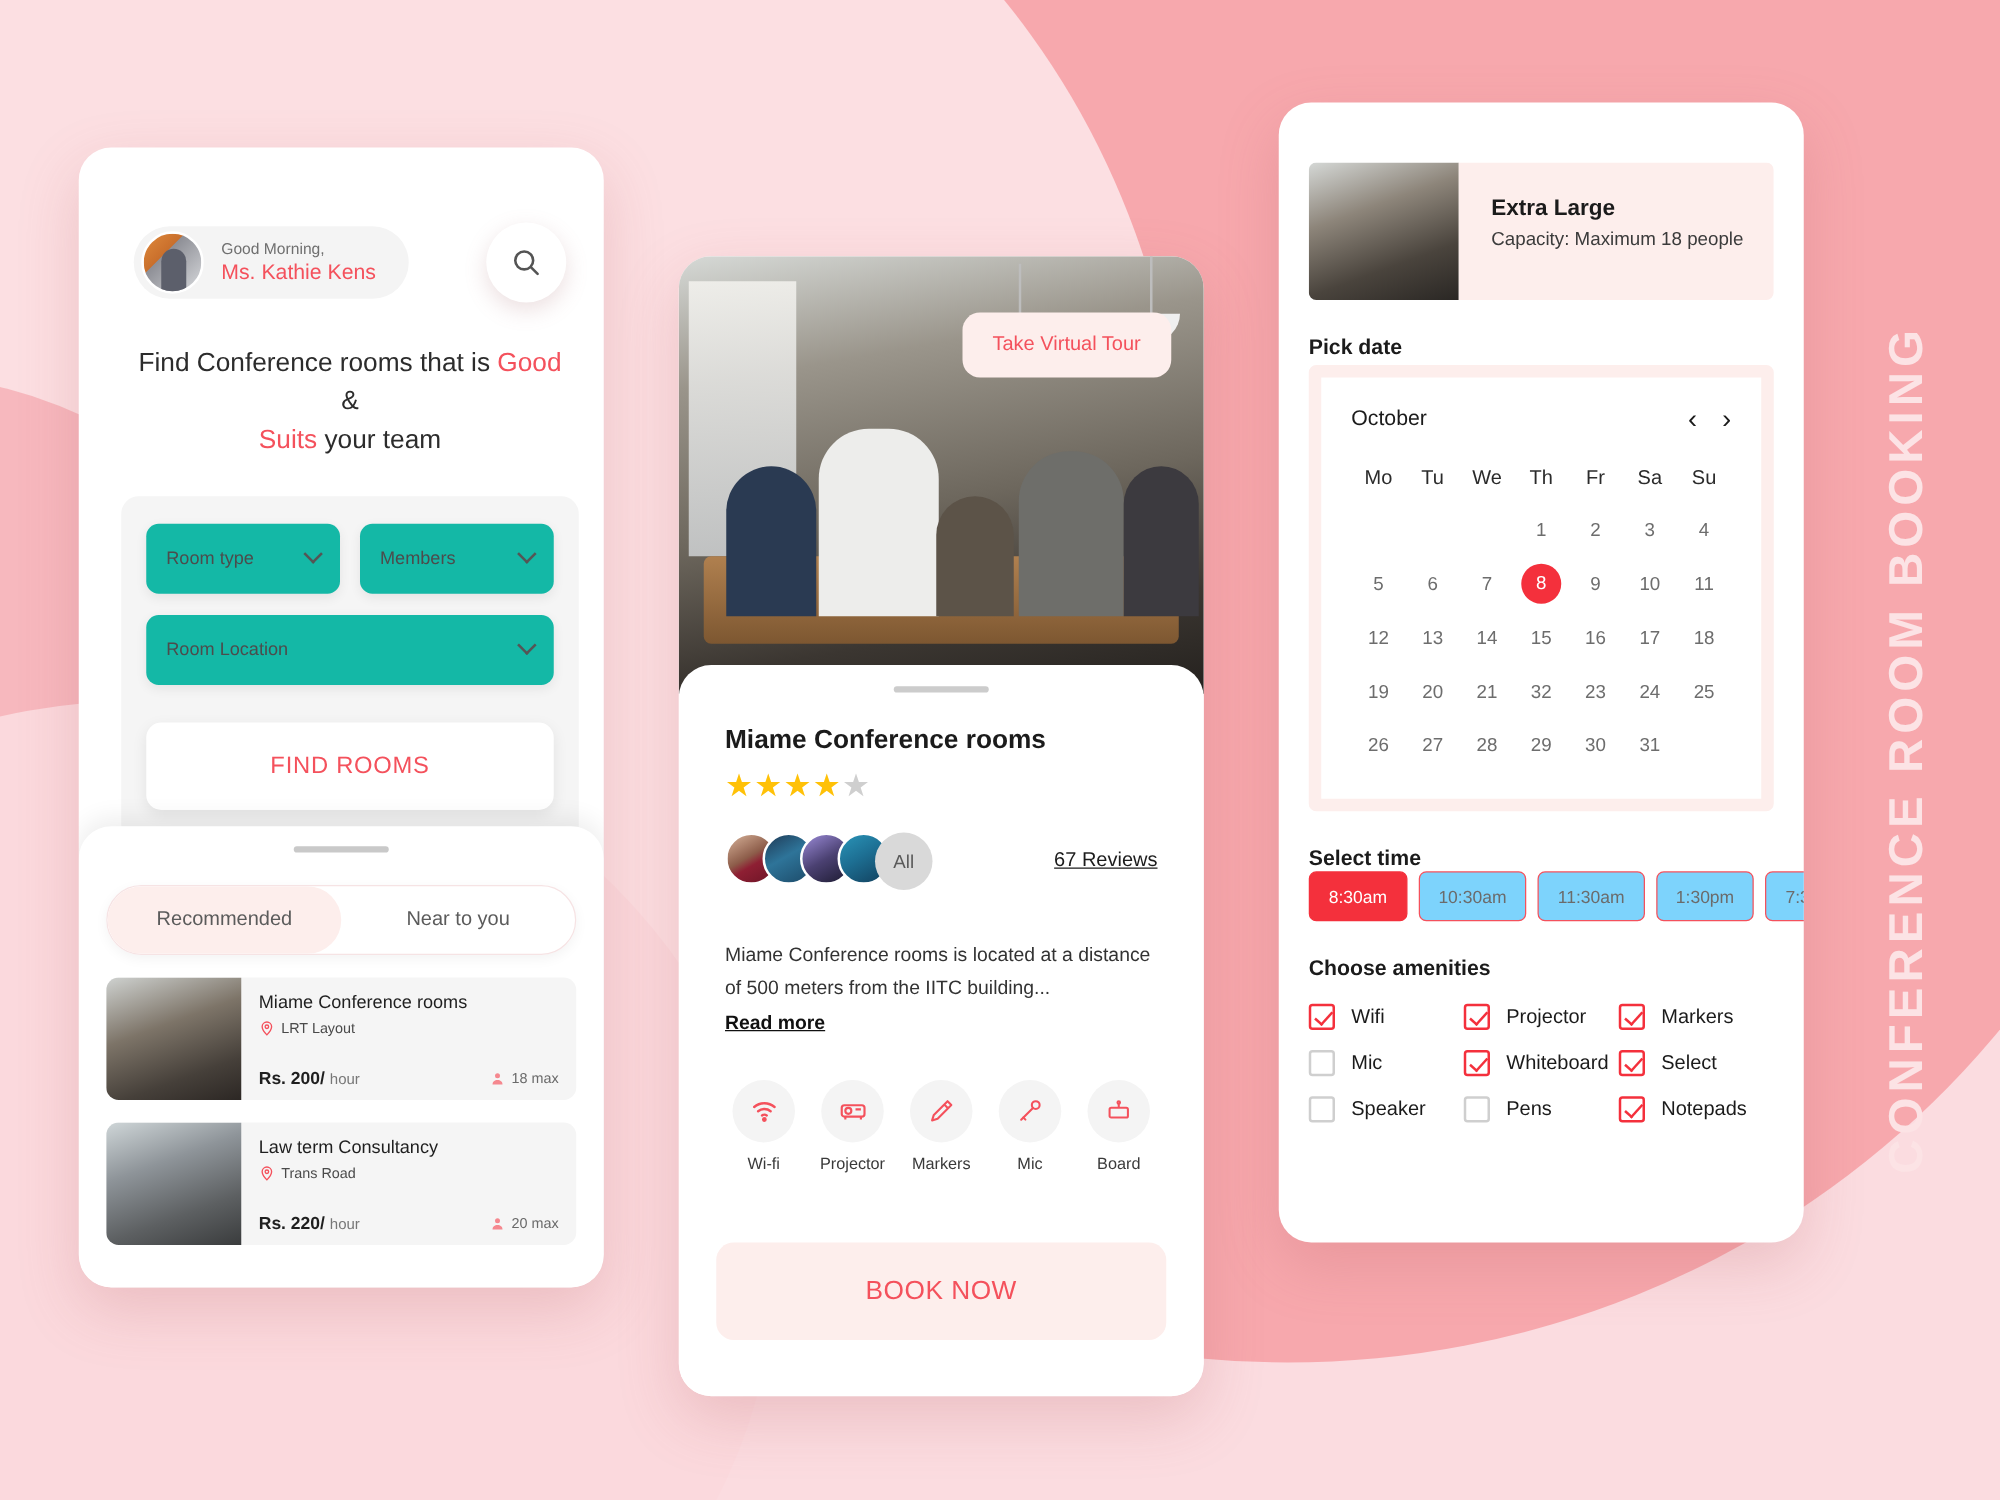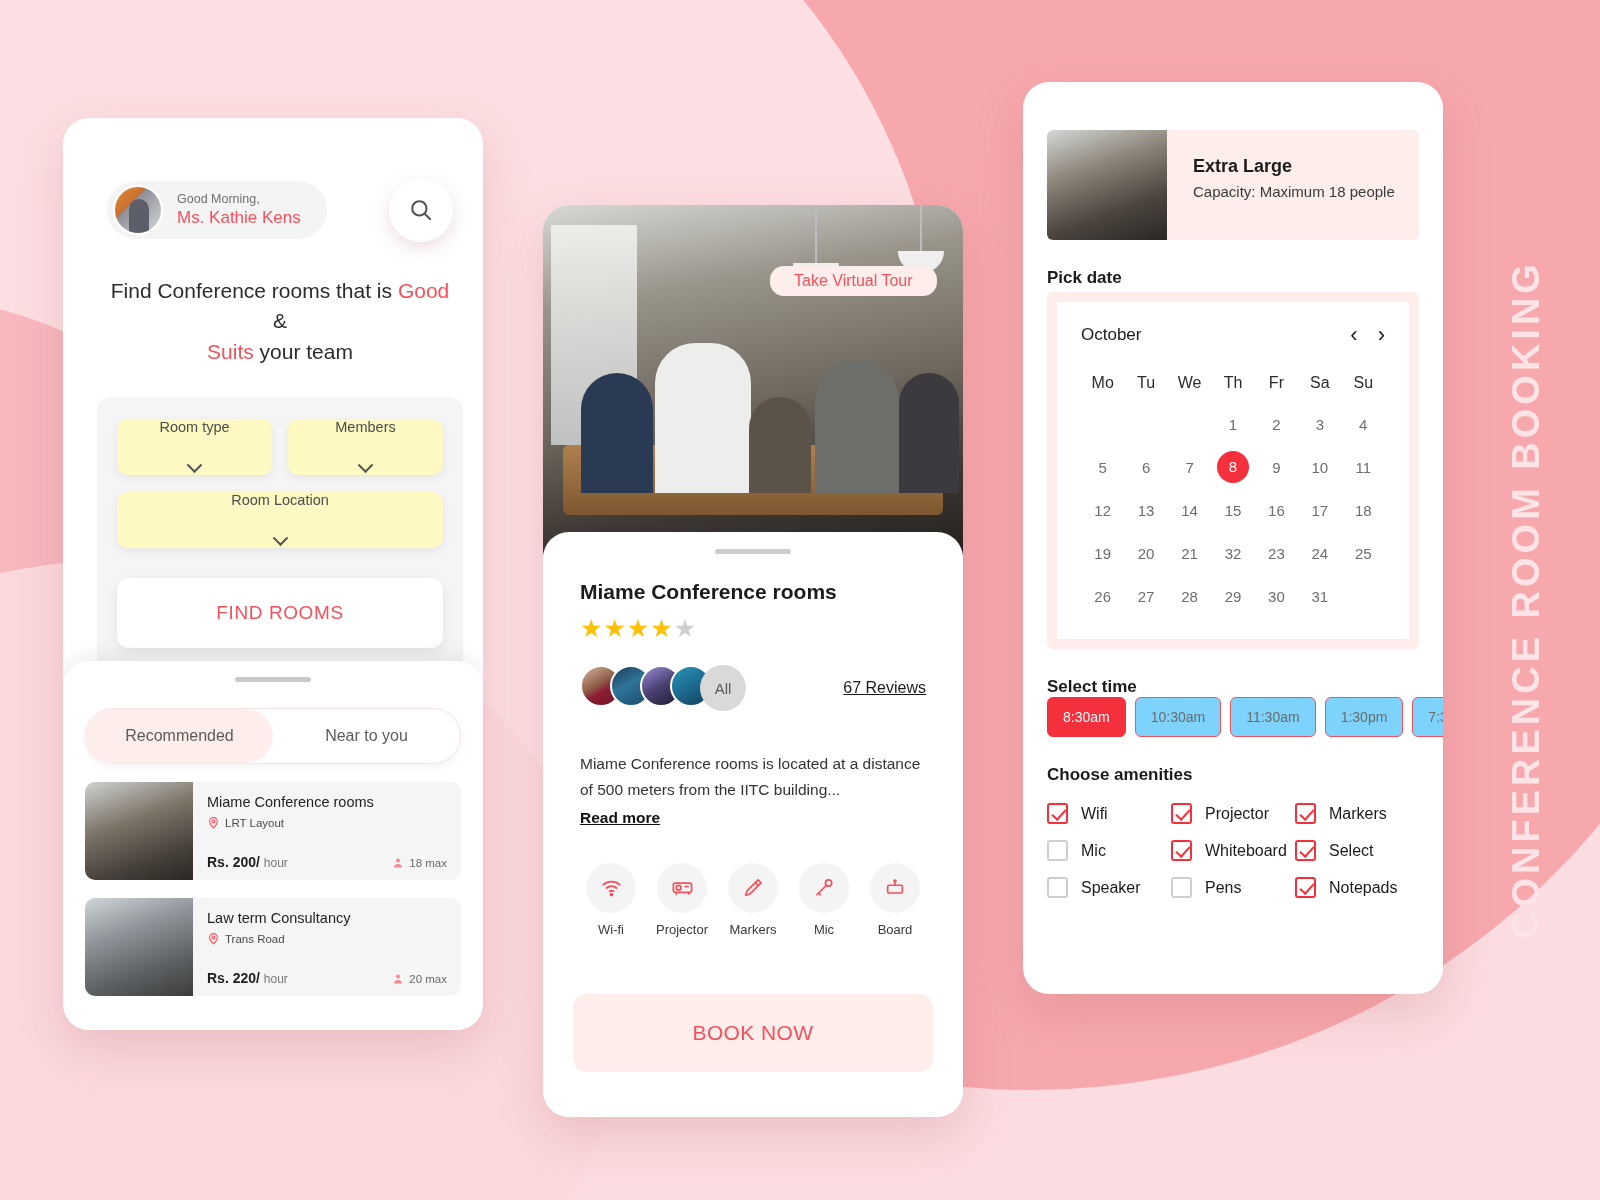--- a/index.html
+++ b/index.html
@@ -102,28 +102,27 @@
   }
   .hl-accent { color: #f4515c; }
   .search-card {
     margin: 30px 20px 0 20px;
     background: #f5f5f5;
     border-radius: 14px;
     padding: 22px 20px 26px 20px;
   }
   .sel-row { display: flex; gap: 16px; }
   .select {
-    background: #fef9c3; border-radius: 10px;
+    background: #14b8a6; border-radius: 10px;
     height: 56px; display: flex; align-items: center;
     justify-content: space-between;
     padding: 0 16px;
     box-shadow: 0 3px 9px rgba(0,0,0,.07);
     font-size: 14.5px; color: #4c4c4c;
     cursor: pointer;
-    flex-direction: column;
   }
   .select.half { flex: 1; }
   .select.full { margin-top: 17px; }
   .chev { width: 11px; height: 11px; border-right: 2px solid #555; border-bottom: 2px solid #555;
           transform: rotate(45deg) translate(-3px,-3px); }
   .find-btn {
     margin-top: 30px; height: 70px; background: #fff;
     border-radius: 12px; box-shadow: 0 4px 12px rgba(0,0,0,.08);
     display: flex; align-items: center; justify-content: center;
     color: #f4515c; font-size: 19px; letter-spacing: .6px; font-weight: 400;
@@ -164,23 +163,23 @@
           overflow:hidden; }
   .hero-win { position:absolute; left: 8px; top: 20px; width: 86px; height: 220px;
               background: linear-gradient(180deg,#f4f3ef,#cfd2d4); opacity:.85; }
   .hero-lamp { position:absolute; width: 46px; height: 22px; border-radius: 0 0 24px 24px;
                background:#efefef; }
   .hero-lamp::before{content:'';position:absolute;left:22px;top:-52px;width:2px;height:52px;background:#bdbdbd;}
   .hero-table { position:absolute; left: 20px; bottom: 40px; width: 380px; height: 70px;
                 background: linear-gradient(180deg,#b0804f,#7d5731); border-radius: 6px; }
   .hero-person { position:absolute; bottom: 62px; border-radius: 40px 40px 0 0; }
   .virtual-tour {
-    position: absolute; left: 227px; top: 61px;
+    position: absolute; left: 227px; top: 45px;
     background: #fdeeec; border-radius: 14px;
-    padding: 6px 24px; color: #f4515c; font-size: 16px;
+    padding: 17px 24px; color: #f4515c; font-size: 16px;
     cursor: pointer; border: none;
   }
   .p2-sheet {
     position: absolute; left: 0; right: 0; top: 327px; bottom: 0;
     background: #fff; border-radius: 26px 26px 26px 26px;
     padding: 0 37px;
   }
   .p2-grab { width: 76px; height: 5px; background: #ccc; border-radius: 3px; margin: 17px auto 0 auto; }
   .p2-title { margin-top: 26px; font-size: 21px; color: #1b1b1b; font-weight: 700; }
   .stars { margin-top: 10px; font-size: 25px; letter-spacing: 1px; }

